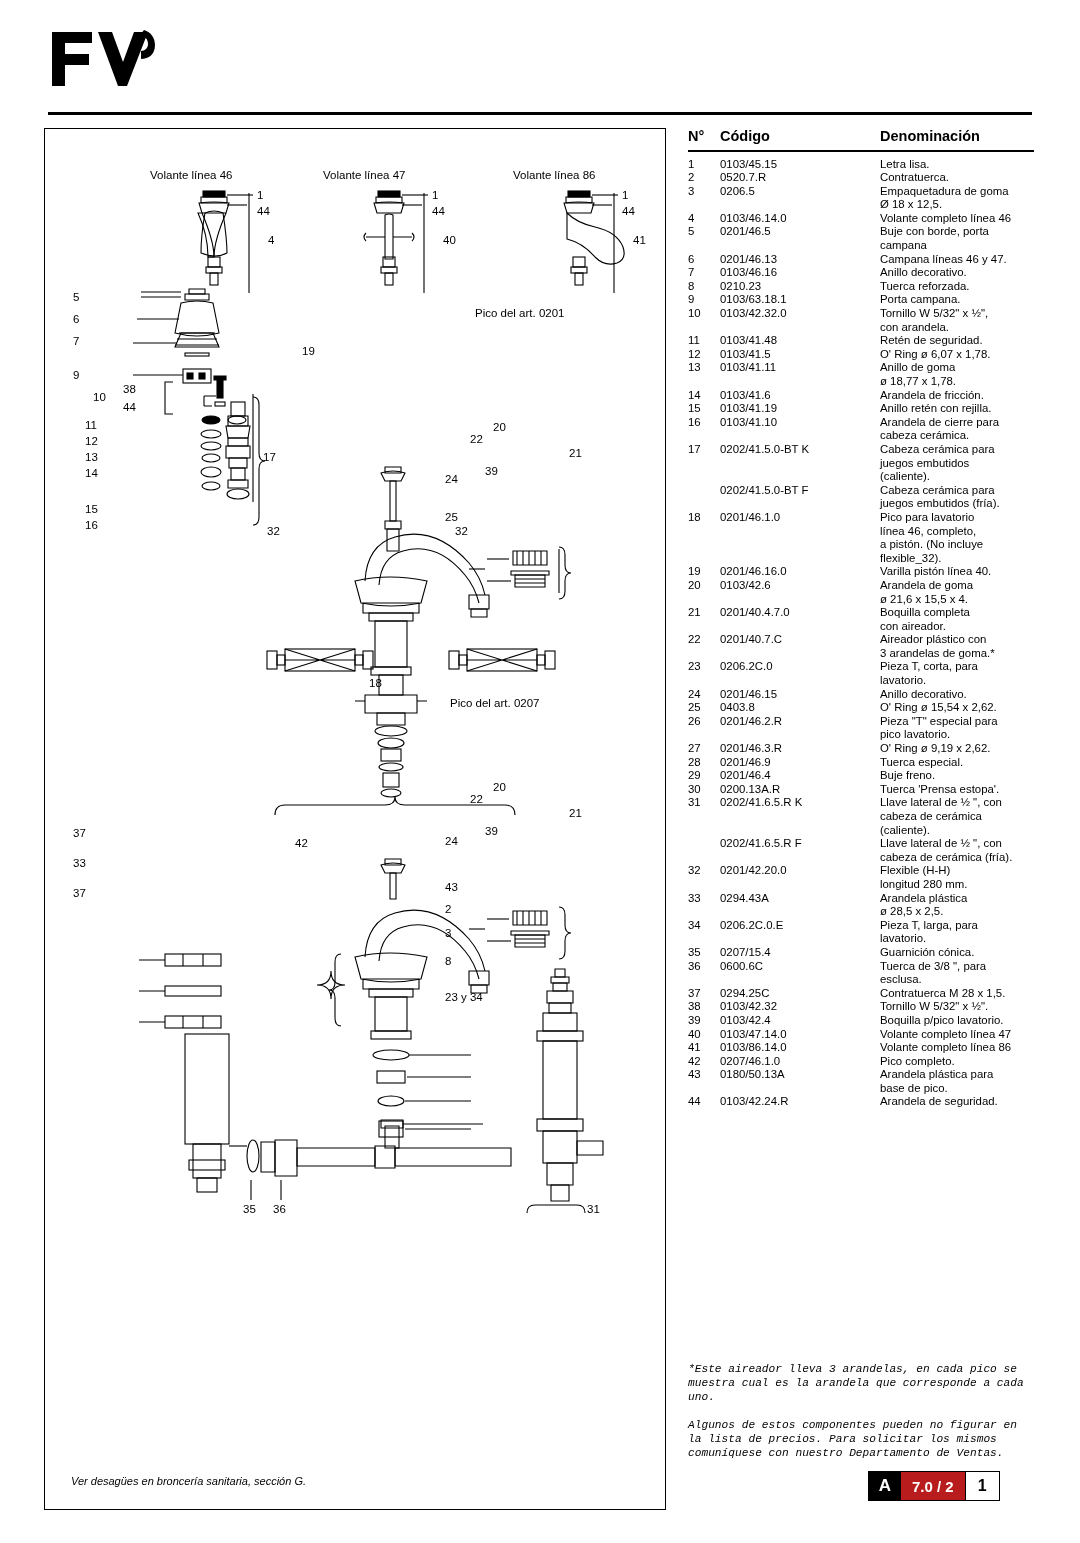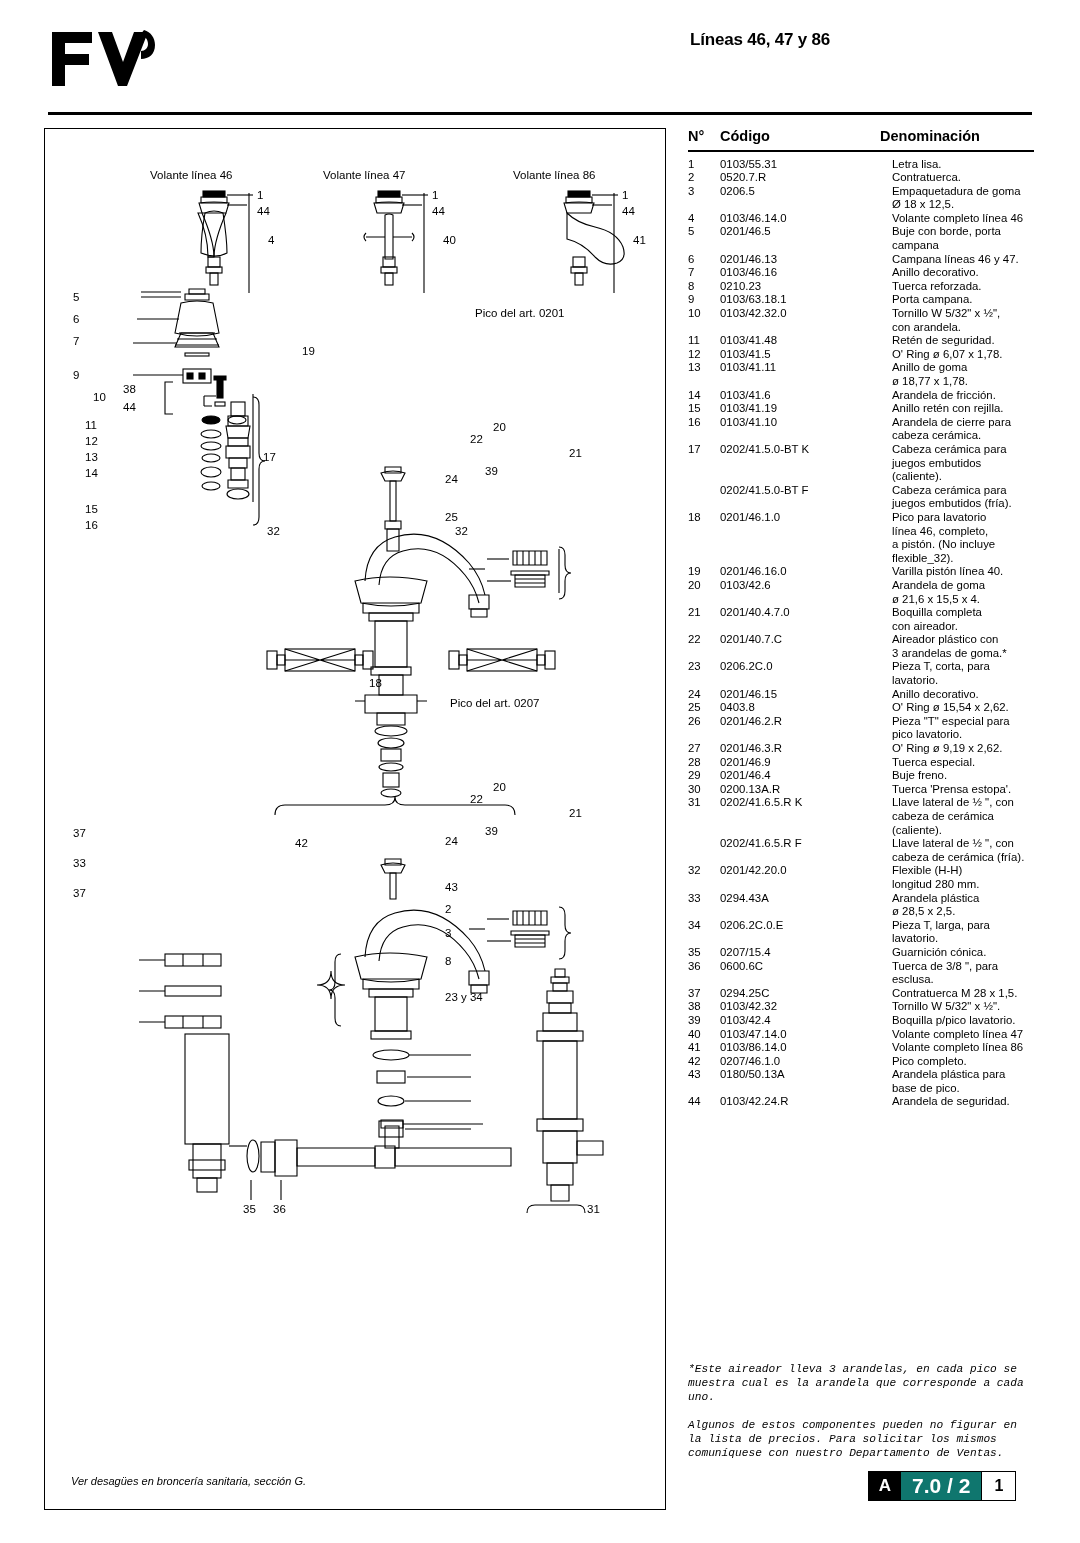--- a/index.html
+++ b/index.html
@@ -98,21 +98,21 @@
     width: 346px; height: 1.5px; background: #000; margin-bottom: 6px;
   }
   .row {
     display: flex;
     font-size: 11.4px;
     line-height: 13.6px;
     margin-bottom: 0px;
   }
   .c-n { width: 32px; flex: 0 0 32px; }
   .c-code { width: 160px; flex: 0 0 160px; }
-  .c-den { flex: 1; margin-left: 12px; }
+  .c-den { flex: 1; }
 
   .table-notes {
     position: absolute;
     left: 688px; top: 1362px;
     width: 346px;
     font-size: 11.2px;
     font-style: italic;
     line-height: 14px;
   }
   .table-notes p { margin: 0 0 14px 0; font-family: Liberation Mono, monospace; }
@@ -125,22 +125,22 @@
     align-items: stretch;
     height: 30px;
     border: 1.5px solid #000;
   }
   .badge-a {
     background: #000; color: #fff;
     font-weight: bold; font-size: 17px;
     width: 32px; display: flex; align-items: center; justify-content: center;
   }
   .badge-mid {
-    background: #0f766e; color: #fff;
-    font-weight: bold; font-size: 21px;
+    background: #b91c1c; color: #fff;
+    font-weight: bold; font-size: 15px;
     padding: 4px 11px; display: flex; align-items: center; justify-content: center;
   }
   .badge-end {
     background: #fff; color: #000;
     font-weight: bold; font-size: 16px;
     width: 34px; display: flex; align-items: center; justify-content: center;
     border-left: 1.5px solid #000;
   }
 </style>
 </head>
@@ -148,21 +148,20 @@
 
 <div class="header">
   <div class="logo">
     <svg width="110" height="62" viewBox="0 0 110 62">
       <path d="M4 4 h40 v11 h-27 v11 h24 v11 h-24 v21 h-13 z" fill="#000"></path>
       <path d="M50 4 h14 l11 30 l11 -30 h14 l-21 54 h-9 z" fill="#000"></path>
       <path d="M96 2 c7 2 11 8 11 15 c0 9 -6 14 -14 14 l0 -8 c4 0 7 -3 7 -7 c0 -5 -3 -8 -8 -9 z" fill="#000"></path>
     </svg>
   </div>
   <div class="header-text">
-    <div class="header-title">Líneas 46, 47 y 86</div>
   </div>
   <div class="header-rule"></div>
 </div>
 
 <div class="diagram-panel">
 
   <svg width="622" height="1382" viewBox="0 0 622 1382">
     <g stroke="#000" fill="none" stroke-width="1.1">
 
       <g transform="translate(140,62)">
@@ -482,21 +481,21 @@
 <div class="table-panel">
   <div class="table-head">
     <div class="th-n">N°</div>
     <div class="th-code">Código</div>
     <div class="th-den">Denominación</div>
   </div>
   <div class="table-rule"></div>
   <div id="rows-container">
       <div class="row">
         <div class="c-n">1</div>
-        <div class="c-code">0103/55.31</div>
+        <div class="c-code">0103/45.15</div>
         <div class="c-den">Letra lisa.</div>
       </div>
       <div class="row">
         <div class="c-n">2</div>
         <div class="c-code">0520.7.R</div>
         <div class="c-den">Contratuerca.</div>
       </div>
       <div class="row">
         <div class="c-n">3</div>
         <div class="c-code">0206.5</div>

